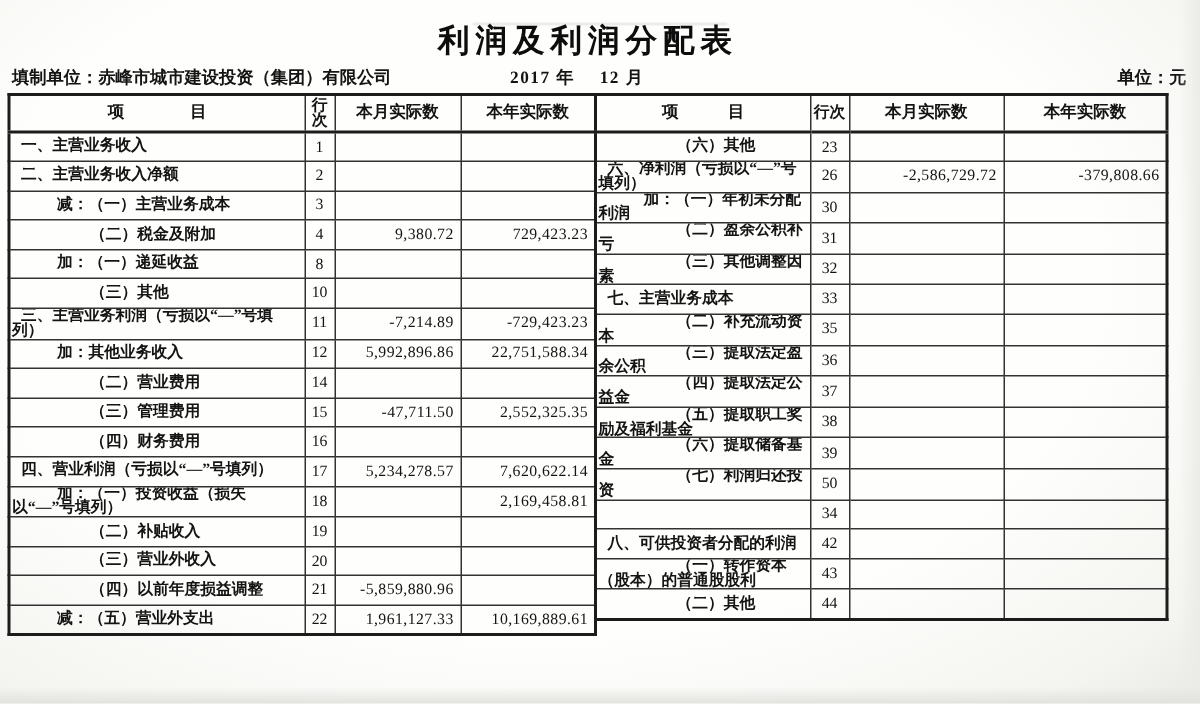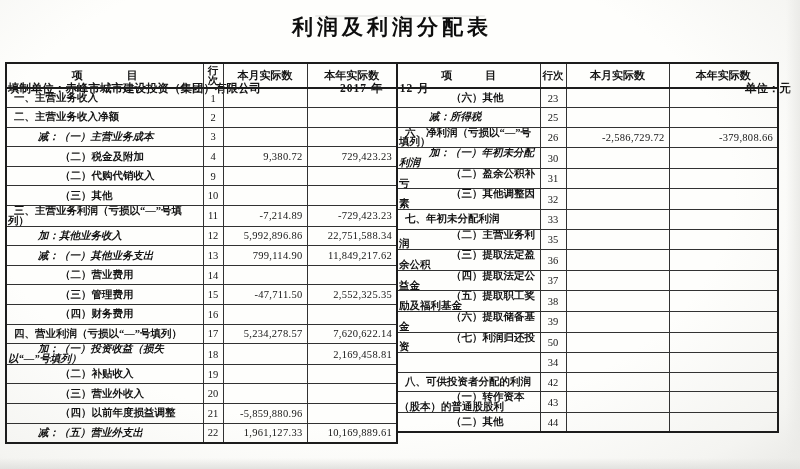--- a/index.html
+++ b/index.html
@@ -11,21 +11,21 @@
   .sheet {
     position:relative; width:800px; height:469px; overflow:hidden;
     background:radial-gradient(ellipse at 45% 40%, #fefefc 60%, #f4f4f1 88%, #e9e9e6 100%);
     color:#141414;
   }
   .title {
     position:absolute; top:13px; left:0; right:16px;
     text-align:center; font-size:21px; font-weight:bold; letter-spacing:4px;
     color:#0d0d0d;
   }
-  .meta { position:absolute; top:44px; left:8px; right:9px; height:15px; font-size:11.5px; font-weight:bold;margin-top:37px; }
+  .meta { position:absolute; top:44px; left:8px; right:9px; height:15px; font-size:11.5px; font-weight:bold; }
   .meta .unit-line { position:absolute; left:0; top:0; }
   .meta .period { position:absolute; left:332px; top:0; letter-spacing:1px; }
   .meta .currency { position:absolute; right:0; top:0; }
 
   .tables { position:absolute; left:5px; top:62px; display:flex; align-items:flex-start; }
   table { border-collapse:collapse; table-layout:fixed; border:2px solid #1c1c1c; background:transparent; }
   .t-left  { width:391px; }
   .t-right { width:381px; margin-left:-2px; }
   th, td { border:1px solid #323232; overflow:hidden; }
   th {
@@ -35,21 +35,21 @@
   .t-left  .col-item { width:197px; } .t-left  .col-line { width:20px; }
   .t-left  .col-month{ width:84px;  } .t-left  .col-year { width:90px; }
   .t-right .col-item { width:143px; } .t-right .col-line { width:26px; }
   .t-right .col-month{ width:103px; } .t-right .col-year { width:109px; }
   .th-line-stacked { word-break:break-all; line-height:10px; font-size:10.5px; }
   .th-line { white-space:nowrap; font-size:10.5px; letter-spacing:0; }
 
   td { height:19.6px; font-size:10.5px; vertical-align:middle; }
   .c-item { font-weight:bold; line-height:9.8px; padding:0 1px; word-break:break-all; }
   .ind0 { text-indent:6px; }
-  .ind1 { text-indent:30px;font-style:italic; }
+  .ind1 { text-indent:30px; }
   .ind2 { text-indent:52px; }
   .c-line { text-align:center; font-size:10.5px; padding:0 1px; }
   .c-num  { text-align:right; padding:0 4px 0 1px; font-weight:normal; letter-spacing:0.3px; white-space:nowrap; }
 
   .bottom-shade {
     position:absolute; left:0; right:0; bottom:0; height:11px;
     background:linear-gradient(#f6f6f300, #e2e2df); pointer-events:none;
   }
   .right-shade {
     position:absolute; top:0; bottom:0; right:0; width:14px;
@@ -103,48 +103,42 @@
             <td class="c-num"></td>
             <td class="c-num"></td>
           </tr>
           <tr>
             <td class="c-item ind2">（二）税金及附加</td>
             <td class="c-line">4</td>
             <td class="c-num">9,380.72</td>
             <td class="c-num">729,423.23</td>
           </tr>
           <tr>
-            <td class="c-item ind2">（二）代购代销收入</td>
-            <td class="c-line">9</td>
+            <td class="c-item ind1">加：（一）递延收益</td>
+            <td class="c-line">8</td>
             <td class="c-num"></td>
             <td class="c-num"></td>
           </tr>
           <tr>
             <td class="c-item ind2">（三）其他</td>
             <td class="c-line">10</td>
             <td class="c-num"></td>
             <td class="c-num"></td>
           </tr>
           <tr>
             <td class="c-item ind0">三、主营业务利润（亏损以“—”号填列）</td>
             <td class="c-line">11</td>
             <td class="c-num">-7,214.89</td>
             <td class="c-num">-729,423.23</td>
           </tr>
           <tr>
             <td class="c-item ind1">加：其他业务收入</td>
             <td class="c-line">12</td>
             <td class="c-num">5,992,896.86</td>
             <td class="c-num">22,751,588.34</td>
-          </tr>
-          <tr>
-            <td class="c-item ind1">减：（一）其他业务支出</td>
-            <td class="c-line">13</td>
-            <td class="c-num">799,114.90</td>
-            <td class="c-num">11,849,217.62</td>
           </tr>
           <tr>
             <td class="c-item ind2">（二）营业费用</td>
             <td class="c-line">14</td>
             <td class="c-num"></td>
             <td class="c-num"></td>
           </tr>
           <tr>
             <td class="c-item ind2">（三）管理费用</td>
             <td class="c-line">15</td>
@@ -206,26 +200,20 @@
         </tr>
       </thead>
       <tbody>
           <tr>
             <td class="c-item ind2">（六）其他</td>
             <td class="c-line">23</td>
             <td class="c-num"></td>
             <td class="c-num"></td>
           </tr>
           <tr>
-            <td class="c-item ind1">减：所得税</td>
-            <td class="c-line">25</td>
-            <td class="c-num"></td>
-            <td class="c-num"></td>
-          </tr>
-          <tr>
             <td class="c-item ind0">六、净利润（亏损以“—”号填列）</td>
             <td class="c-line">26</td>
             <td class="c-num">-2,586,729.72</td>
             <td class="c-num">-379,808.66</td>
           </tr>
           <tr>
             <td class="c-item ind1">加：（一）年初未分配利润</td>
             <td class="c-line">30</td>
             <td class="c-num"></td>
             <td class="c-num"></td>
@@ -236,27 +224,27 @@
             <td class="c-num"></td>
             <td class="c-num"></td>
           </tr>
           <tr>
             <td class="c-item ind2">（三）其他调整因素</td>
             <td class="c-line">32</td>
             <td class="c-num"></td>
             <td class="c-num"></td>
           </tr>
           <tr>
-            <td class="c-item ind0">七、年初未分配利润</td>
+            <td class="c-item ind0">七、主营业务成本</td>
             <td class="c-line">33</td>
             <td class="c-num"></td>
             <td class="c-num"></td>
           </tr>
           <tr>
-            <td class="c-item ind2">（二）主营业务利润</td>
+            <td class="c-item ind2">（二）补充流动资本</td>
             <td class="c-line">35</td>
             <td class="c-num"></td>
             <td class="c-num"></td>
           </tr>
           <tr>
             <td class="c-item ind2">（三）提取法定盈余公积</td>
             <td class="c-line">36</td>
             <td class="c-num"></td>
             <td class="c-num"></td>
           </tr>

